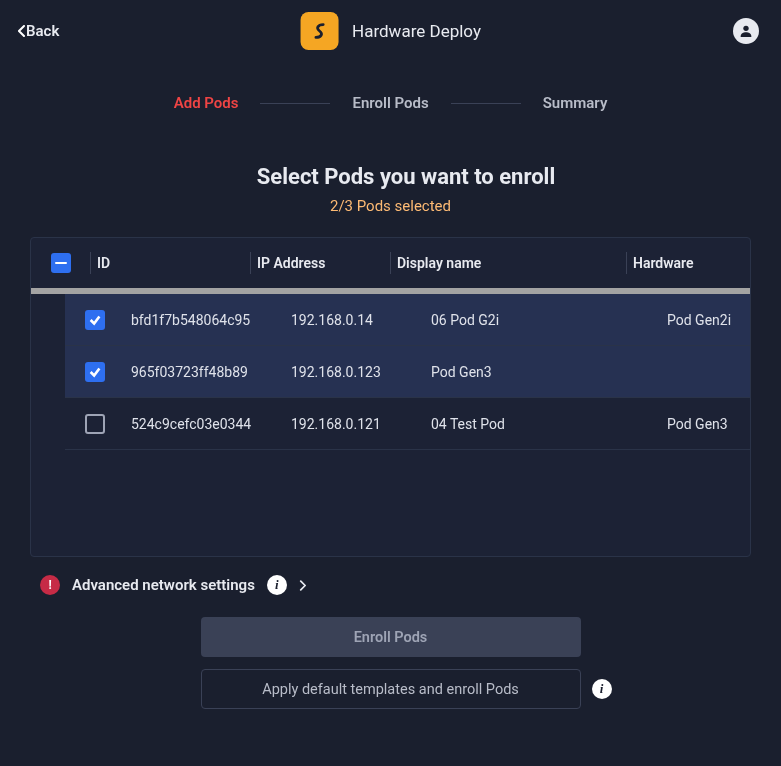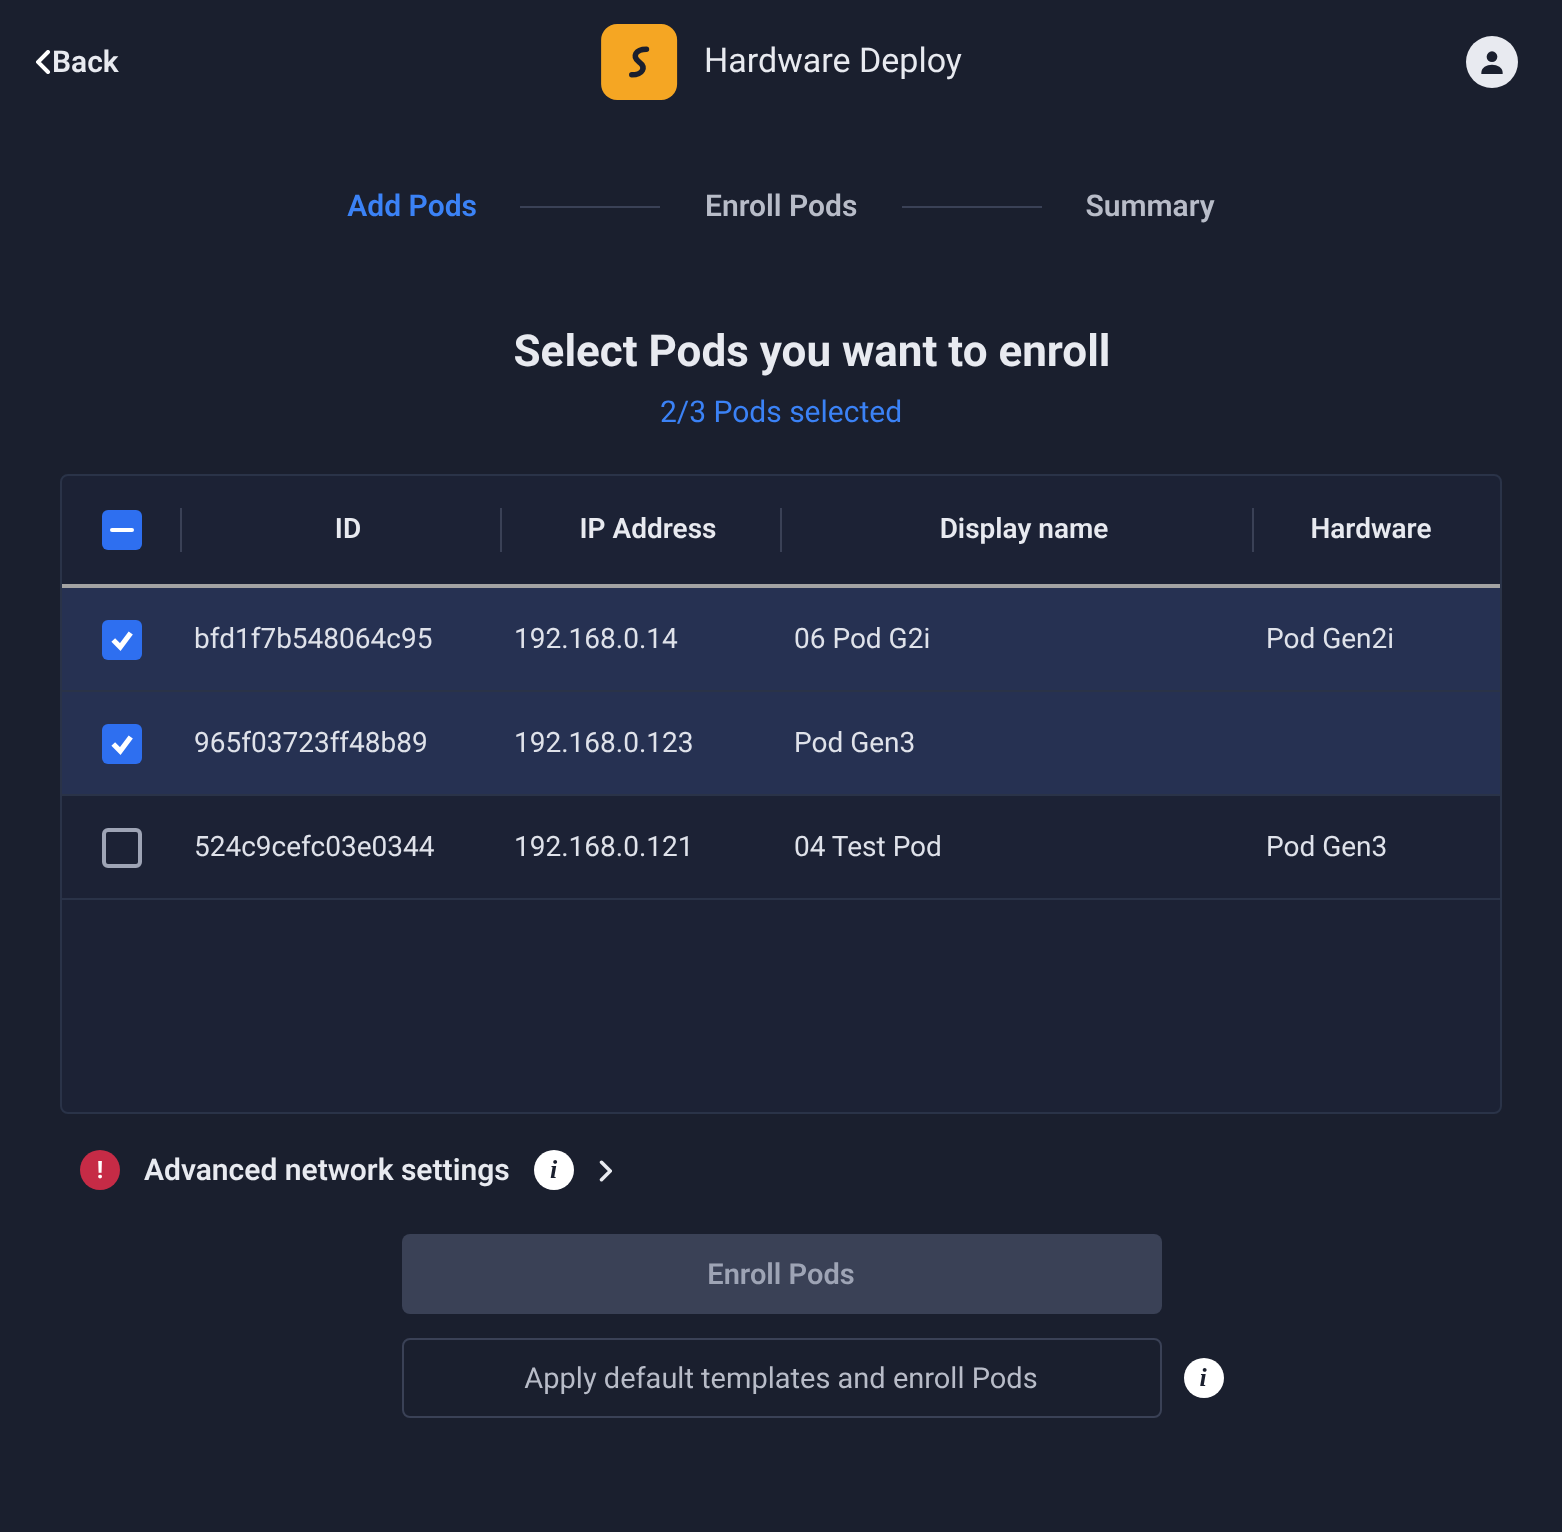--- a/index.html
+++ b/index.html
@@ -62,58 +62,57 @@
     gap: 0;
     margin-top: 36px;
     padding: 0 40px;
   }
   .step {
     font-size: 15px;
     font-weight: 600;
     color: #b8bcc8;
     padding: 0 4px;
   }
-  .step.active { color: #3b82f6; }
+  .step.active { color: #ef4444; }
   .step-line {
     height: 1px;
     flex: 0 0 70px;
     background: #3a4156;
     margin: 0 18px;
   }
 
   .title-block {
     text-align: center;
     margin-top: 52px;
   }
   .title { font-size: 22px; font-weight: 700; margin-left: 31px; }
-  .subtitle { font-size: 15px; margin-top: 8px; color: #3b82f6; text-align: center; }
+  .subtitle { font-size: 15px; margin-top: 8px; color: #fdba74; text-align: center; }
 
   .table-wrap {
     margin: 22px 30px 0 30px;
     border: 1px solid #2a3348;
     border-radius: 4px;
     background: #1c2235;
     height: 320px;
     display: flex;
     flex-direction: column;
   }
   .thead, .trow {
     display: grid;
     grid-template-columns: 48px 160px 140px 236px 1fr;
     align-items: center;
     padding: 0 12px;
   }
   .thead {
     height: 56px;
-    border-bottom: 2px solid #a3a3a3;
+    border-bottom: 6px solid #a3a3a3;
     font-size: 14px;
     font-weight: 600;
     color: #e8eaf0;
     position: relative;
-    text-align: center;
   }
   .th { position: relative; padding-left: 6px; }
   .th::after {
     content: "";
     position: absolute;
     right: 0;
     top: 50%;
     transform: translateY(-50%);
     height: 22px;
     width: 1px;
@@ -144,20 +143,21 @@
   .checkbox.unchecked {
     background: transparent;
     border: 2px solid #9ea4b5;
   }
 
   .trow {
     height: 52px;
     color: #dfe2ea;
     font-size: 14px;
     border-bottom: 1px solid #2a3348;
+    margin-left: 34px;
   }
   .trow.selected { background: #263152; }
   .td { padding-left: 6px; white-space: nowrap; overflow: hidden; text-overflow: ellipsis; }
 
   .advanced {
     display: flex;
     align-items: center;
     gap: 12px;
     margin: 18px 40px 0 40px;
     cursor: pointer;

